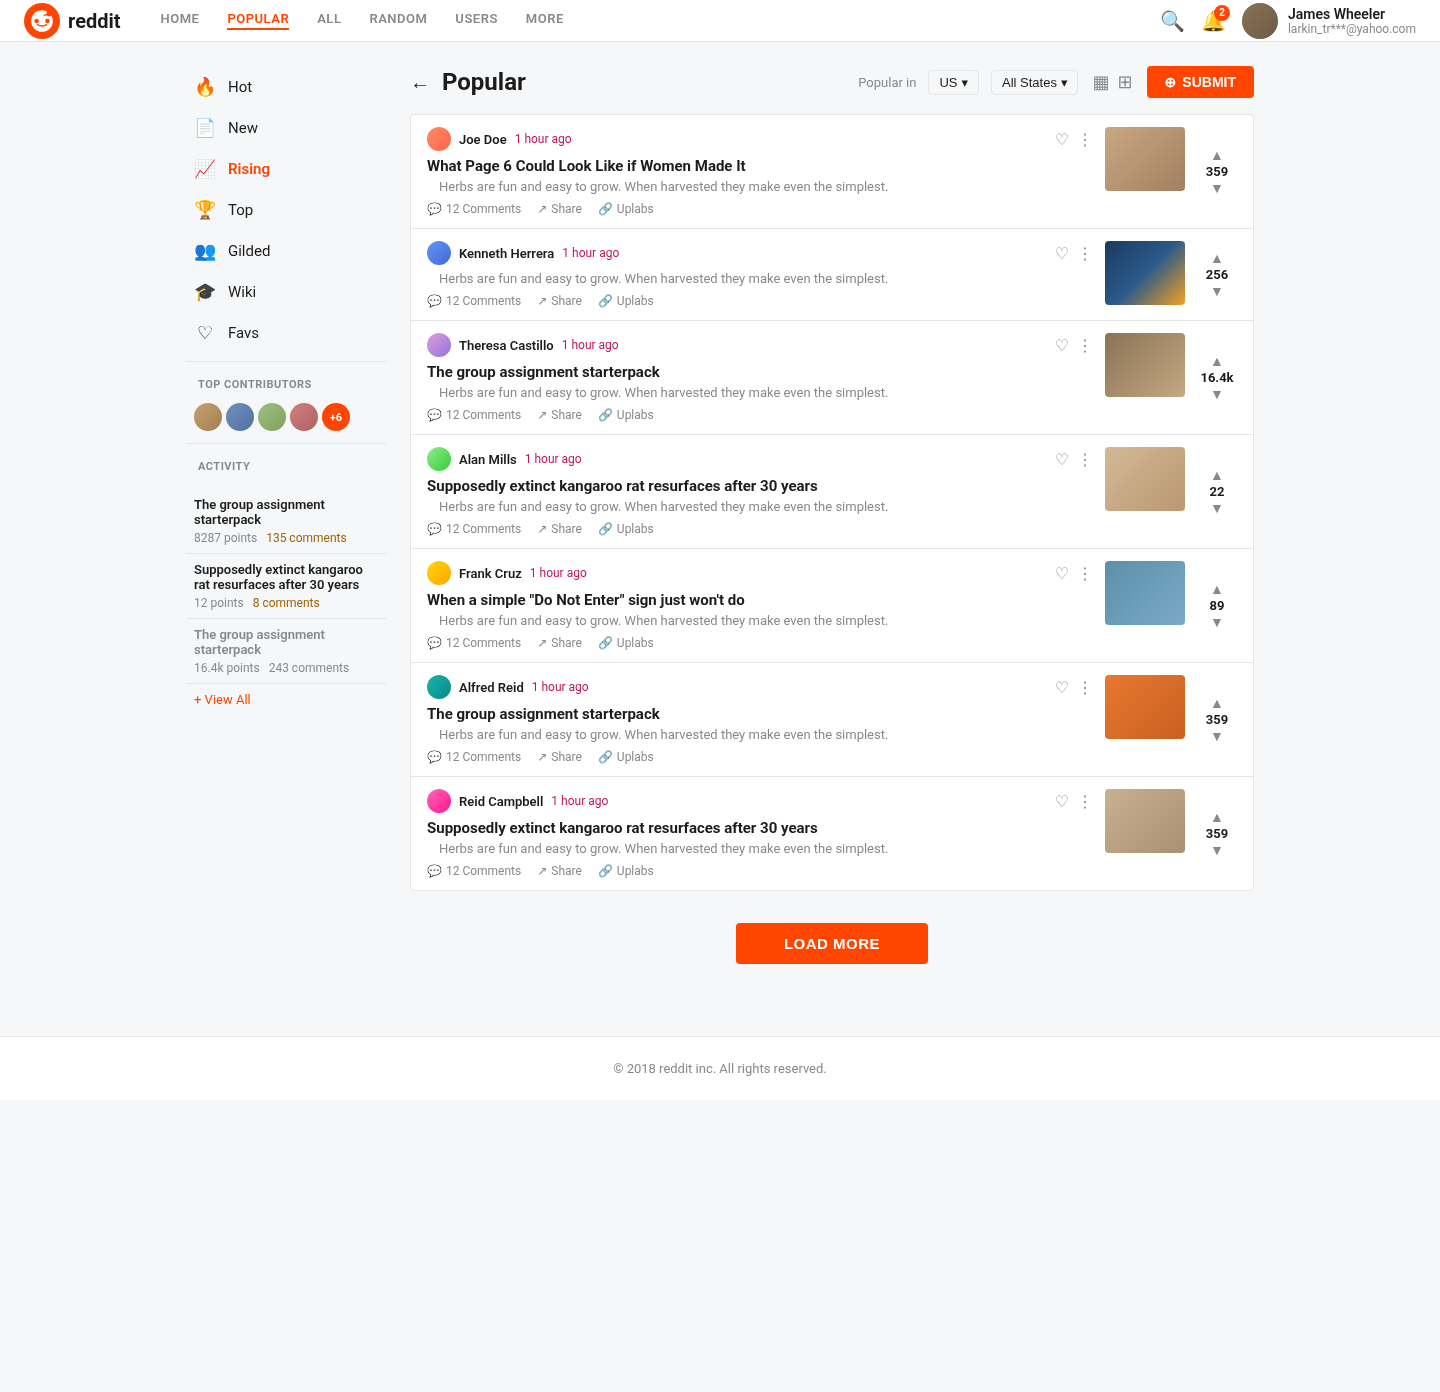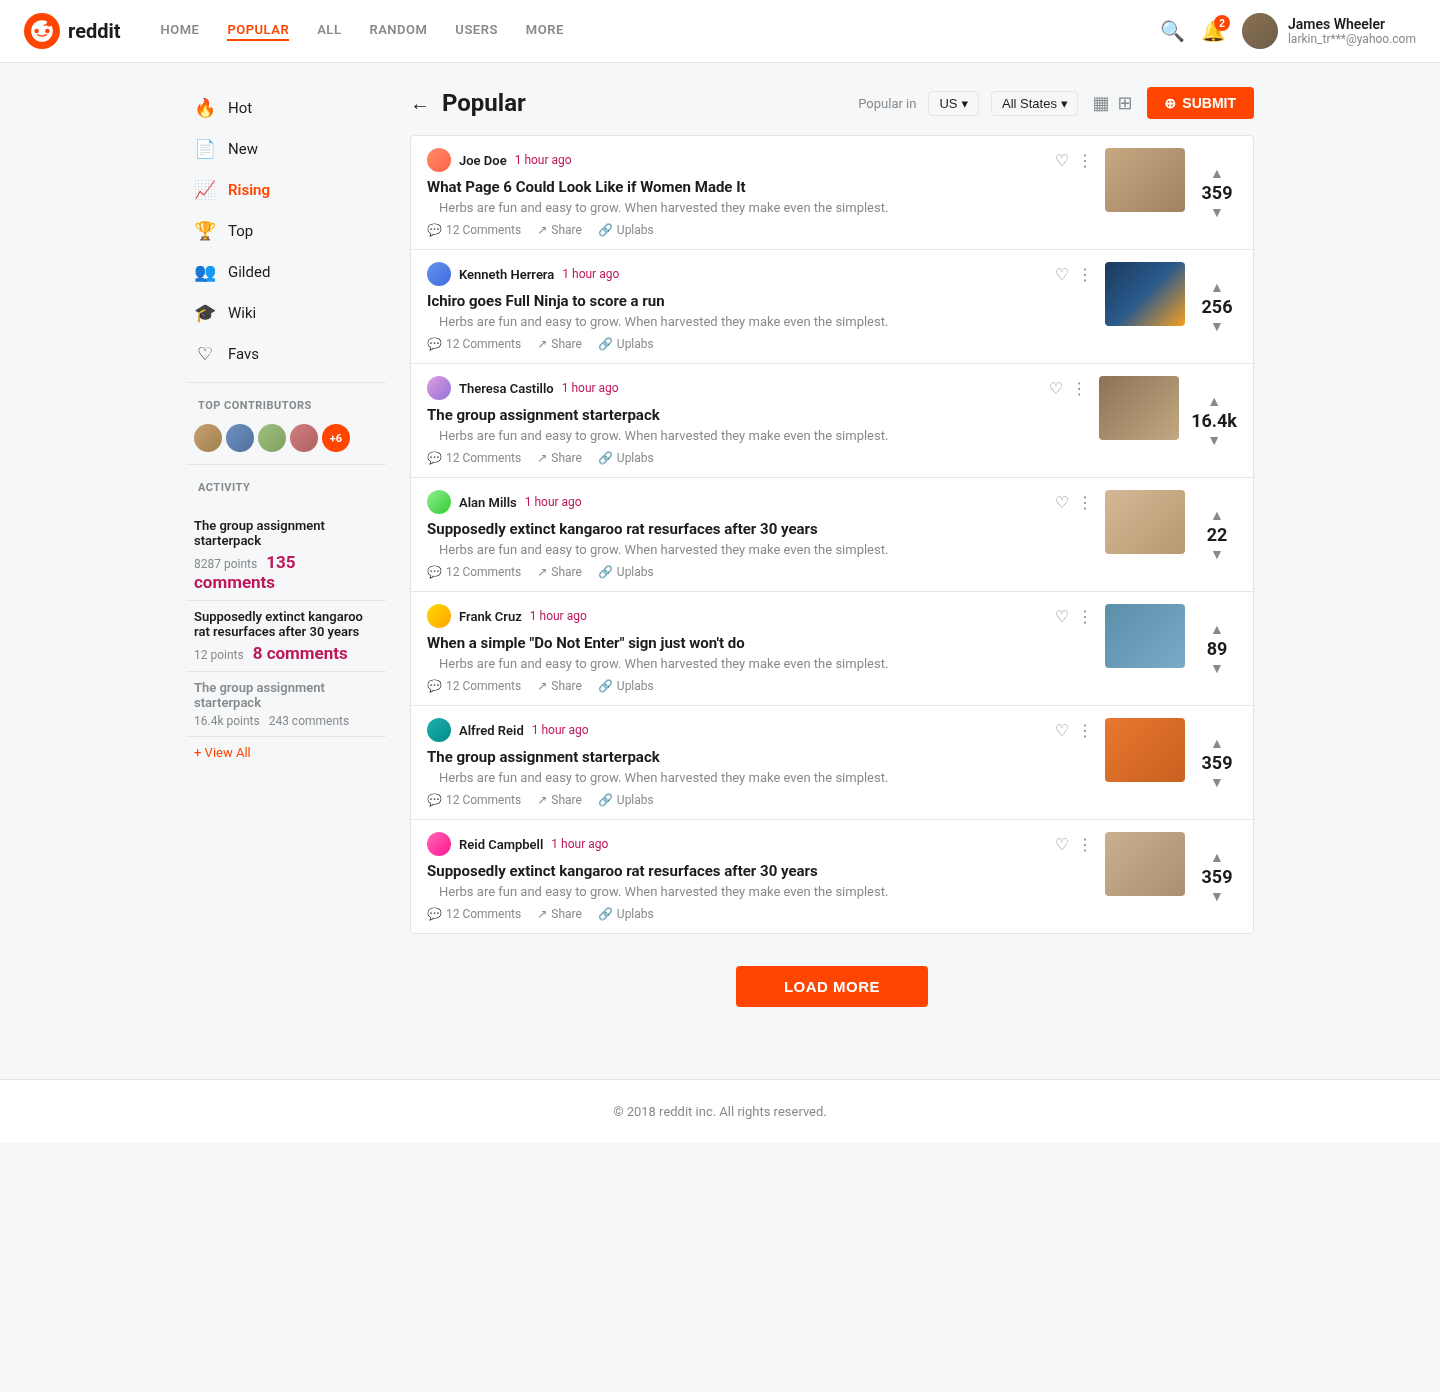--- a/index.html
+++ b/index.html
@@ -1,21 +1,21 @@
 <!DOCTYPE html>
 <html><head>
   <meta charset="utf-8">
   <style>
     * { box-sizing: border-box; margin: 0; padding: 0; }
     body { font-family: -apple-system, BlinkMacSystemFont, 'Segoe UI', Roboto, sans-serif; background: #f6f7f8; color: #1c1c1c; }
 
     
     .header {
       background: #fff;
-      height: 63px;
+      height: 42px;
       display: flex;
       align-items: center;
       padding: 4px 24px;
       border-bottom: 1px solid #e5e5e5;
       position: sticky;
       top: 0;
       z-index: 100;
     }
     .header-logo {
       display: flex;
@@ -194,23 +194,23 @@
       margin-bottom: 4px;
     }
     .activity-title.dimmed {
       color: #878a8c;
     }
     .activity-meta {
       font-size: 12px;
       color: #878a8c;
     }
     .activity-comments {
-      color: #be185d;
-      font-size: 17px;
-      font-weight: 700;
+      color: #a16207;
+      font-size: 12px;
+      font-weight: 400;
     }
     .view-all {
       color: #ff4500;
       font-size: 13px;
       cursor: pointer;
       padding: 8px;
       display: block;
       text-decoration: none;
     }
 
@@ -392,21 +392,21 @@
     }
     .vote-btn {
       background: none;
       border: none;
       cursor: pointer;
       font-size: 14px;
       color: #878a8c;
       line-height: 1;
     }
     .vote-count {
-      font-size: 18px;
+      font-size: 13px;
       font-weight: 700;
       color: #1c1c1c;
     }
 
     
     .load-more-row {
       display: flex;
       justify-content: center;
       margin: 32px 0;
     }
@@ -650,21 +650,20 @@
         <div class="post-content">
           <div class="post-meta">
             <div class="post-author-avatar avatar-color-2"></div>
             <span class="post-author">Kenneth Herrera</span>
             <span class="post-time">1 hour ago</span>
             <div class="post-actions-top">
               <button class="heart-btn">♡</button>
               <button class="more-btn">⋮</button>
             </div>
           </div>
-          <div class="post-title">Ichiro goes Full Ninja to score a run</div>
           <div class="post-excerpt">Herbs are fun and easy to grow. When harvested they make even the simplest.</div>
           <div class="post-actions-bottom">
             <a class="action-link" href="#">
               <span>💬</span>
               <span>12 Comments</span>
             </a>
             <a class="action-link" href="#">
               <span>↗</span>
               <span>Share</span>
             </a>

